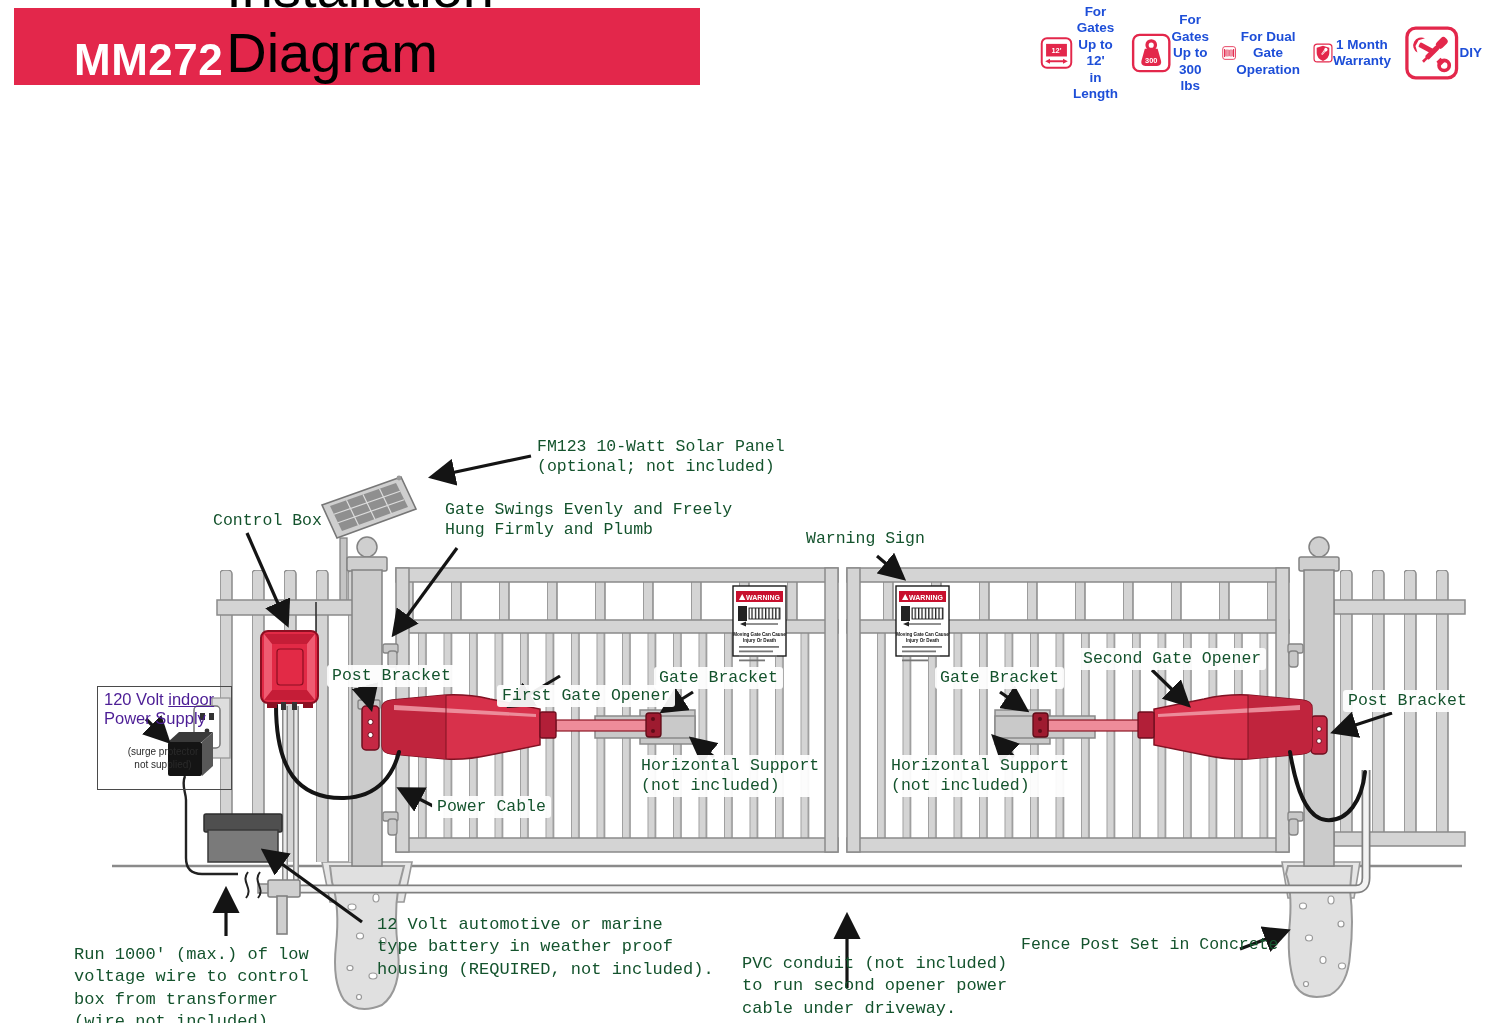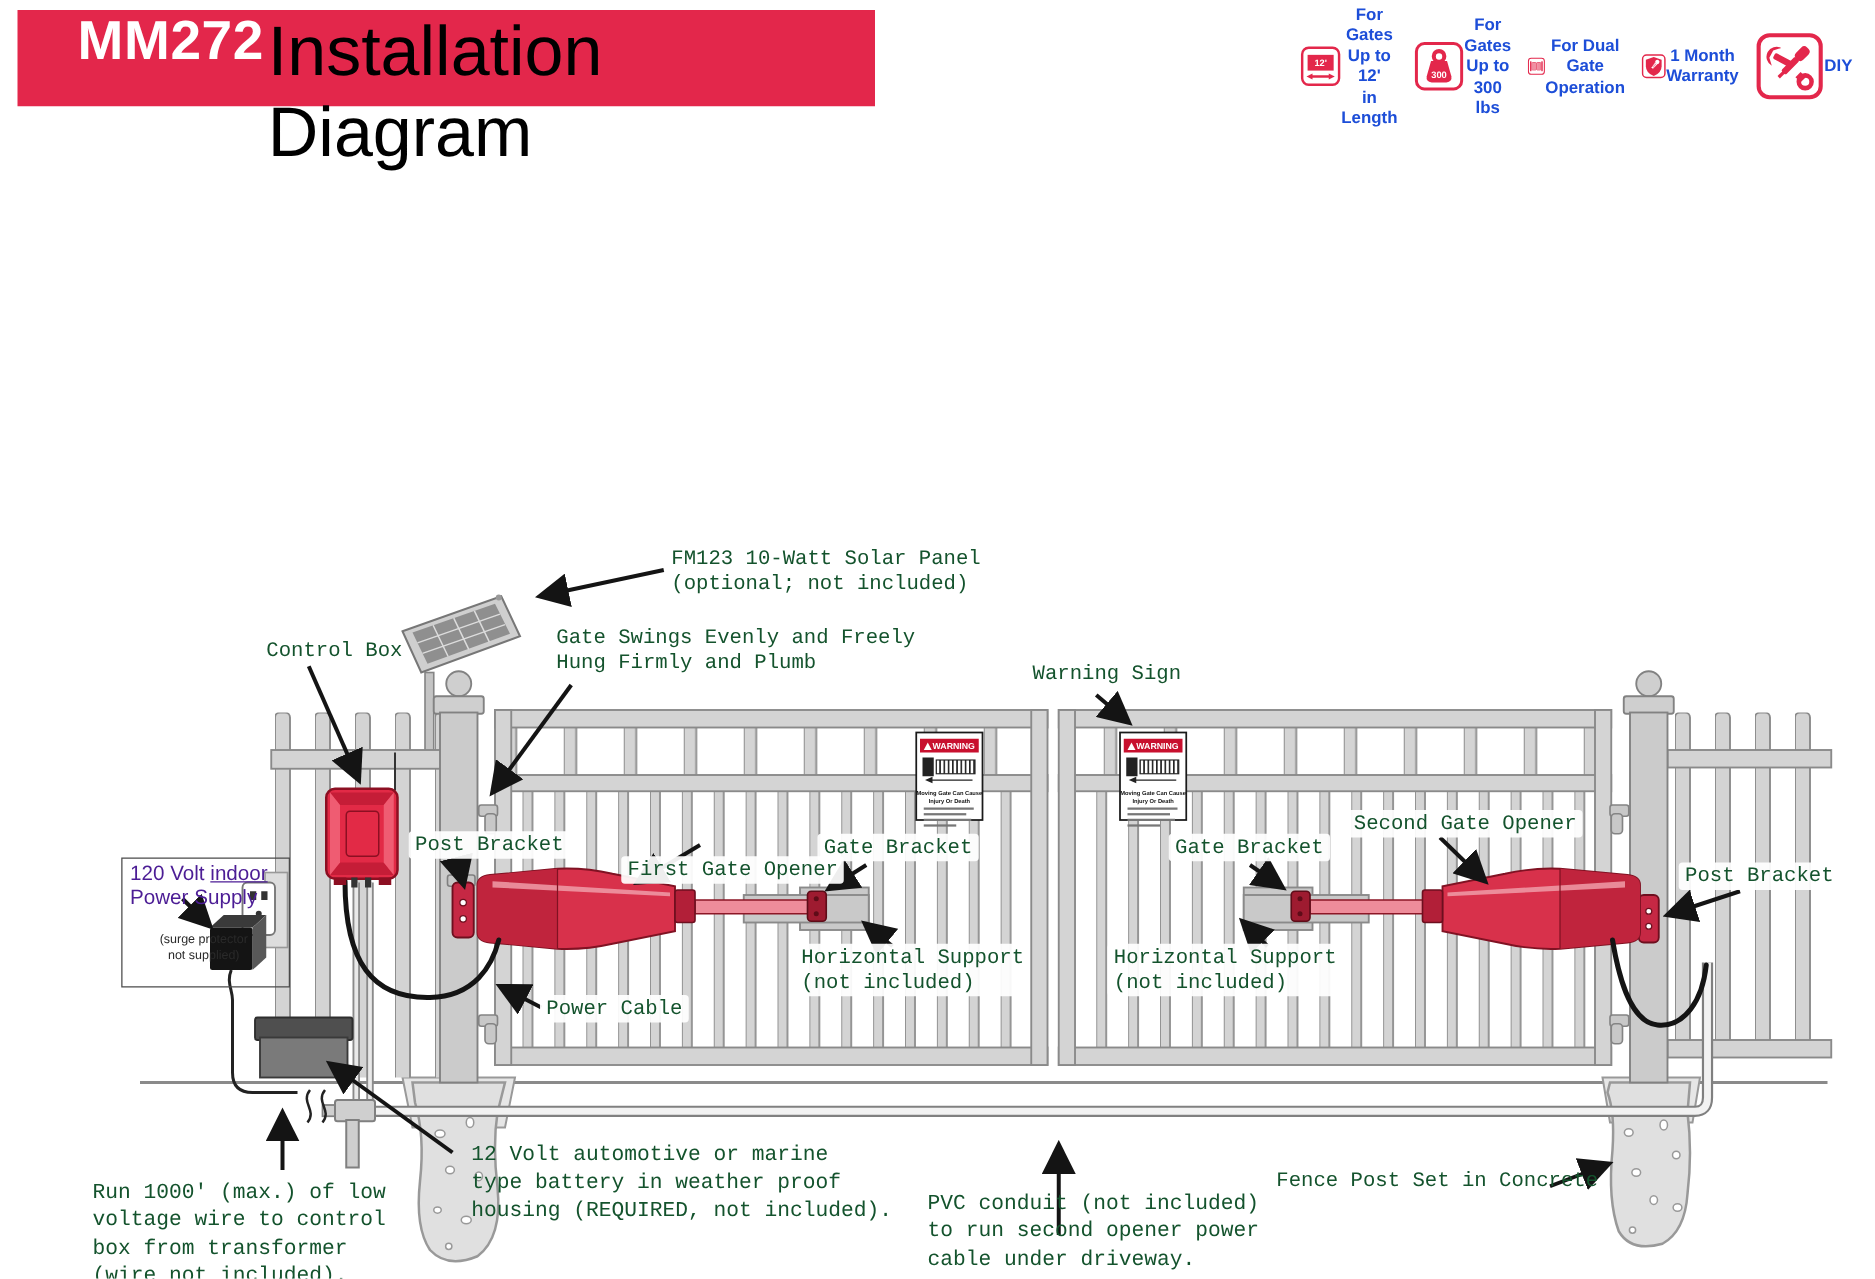--- a/index.html
+++ b/index.html
@@ -1,20 +1,20 @@
 <!DOCTYPE html>
 <html><head>
 <meta charset="utf-8">
 <style>
   html,body{margin:0;padding:0;background:#fff;}
   .stage{position:relative;width:1500px;height:1023px;background:#fff;overflow:hidden;
          font-family:"Liberation Sans",sans-serif;color:#1f1f1f;}
   
   .banner{position:absolute;left:14px;top:8px;width:686px;height:77px;background:#E3274B;
-          display:flex;align-items:flex-start;padding-left:48px;box-sizing:border-box;}
+          display:flex;align-items:flex-end;padding-left:60px;box-sizing:border-box;}
   .banner .model{font-size:44px;font-weight:bold;color:#fff;letter-spacing:.5px;}
   .banner .bt{font-size:56px;color:#000000;margin-left:3px;}
   
   .badges{position:absolute;left:1040px;top:4px;display:flex;gap:13px;}
   .badge{width:78px;display:flex;flex-direction:row;align-items:center;}
   .badge svg{width:78px;height:78px;display:block;}
   .badge .blabel{margin-top:0;font-size:13.5px;font-weight:bold;color:#1d4ed8;
                  text-align:center;line-height:1.22;white-space:pre-line;}
   
   .dlabel{position:absolute;font-size:16.5px;line-height:1.2;white-space:pre-line;color:#14532d;font-family:Liberation Mono, monospace;}
@@ -369,21 +369,21 @@
       <path d="M847 988 L847 916"></path>
       <path d="M1240 949 L1287 931"></path>
     </g>
   </svg>
 
   <div class="dlabel" style="left:537px;top:437px;">FM123 10-Watt Solar Panel
 (optional; not included)</div>
   <div class="dlabel" style="left:213px;top:511px;">Control Box</div>
   <div class="dlabel" style="left:445px;top:500px;">Gate Swings Evenly and Freely
 Hung Firmly and Plumb</div>
-  <div class="dlabel" style="left:826px;top:529px;">Warning Sign</div>
+  <div class="dlabel" style="left:806px;top:529px;">Warning Sign</div>
   <div class="dlabel wbg" style="left:327px;top:665px;">Post Bracket</div>
   <div class="dlabel wbg" style="left:497px;top:648px;margin-top:37px;">First Gate Opener</div>
   <div class="dlabel wbg" style="left:654px;top:667px;">Gate Bracket</div>
   <div class="dlabel wbg" style="left:636px;top:755px;">Horizontal Support
 (not included)</div>
   <div class="dlabel wbg" style="left:935px;top:667px;">Gate Bracket</div>
   <div class="dlabel wbg" style="left:1078px;top:648px;">Second Gate Opener</div>
   <div class="dlabel wbg" style="left:886px;top:755px;">Horizontal Support
 (not included)</div>
   <div class="dlabel wbg" style="left:1343px;top:690px;">Post Bracket</div>

